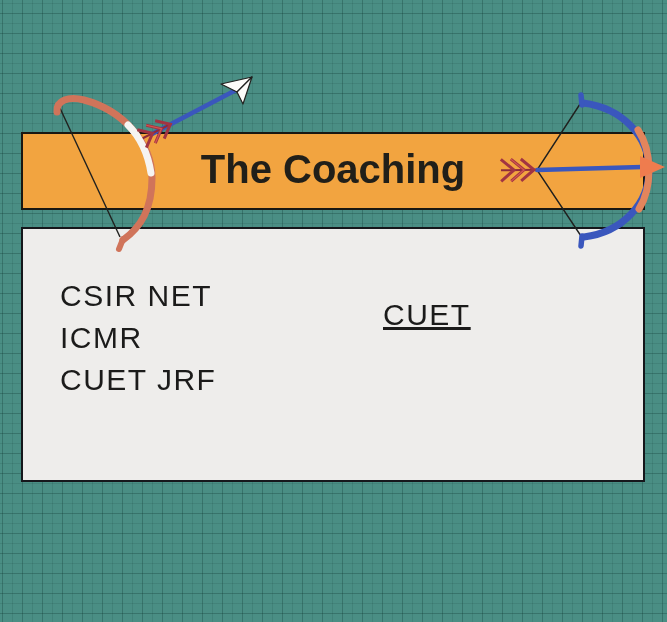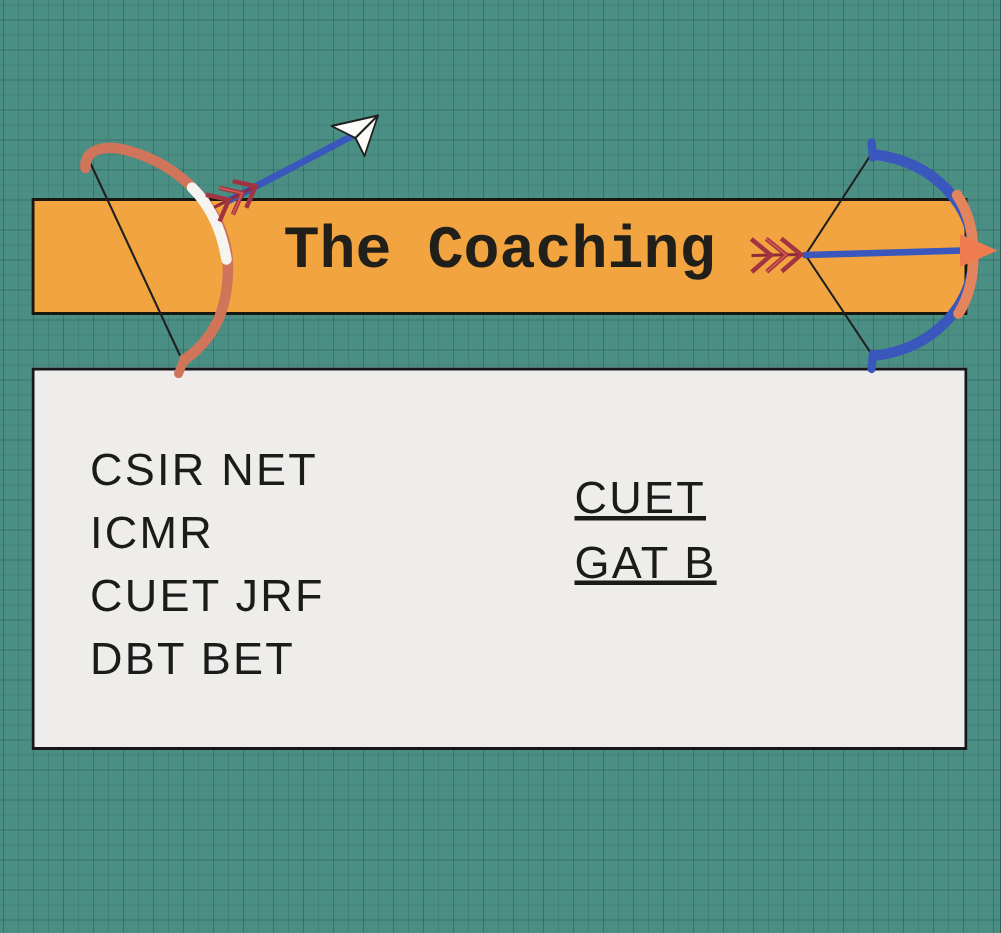--- a/index.html
+++ b/index.html
@@ -16,26 +16,26 @@
     background-size:20px 20px,20px 20px,20px 20px,20px 20px;
     background-position:2px 13px,2px 13px,12px 3px,12px 3px;
     font-family:"Liberation Sans", sans-serif;
   }
   .banner{
     position:absolute;left:21px;top:132px;width:620px;height:74px;
     background:#f2a440;border:2px solid #191712;
     display:flex;align-items:center;justify-content:center;
   }
   .banner-title{
-    font-family:Liberation Mono, monospace;
+    font-family:Liberation Sans, sans-serif;
     font-weight:bold;font-size:40px;letter-spacing:0px;
     color:#211f19;line-height:1;padding-bottom:4px;
   }
   .panel{
-    position:absolute;left:21px;top:245px;width:620px;height:251px;
+    position:absolute;left:21px;top:227px;width:620px;height:251px;
     background:#eeedeb;border:2px solid #15171b;
   }
   .exam-col{position:absolute;color:#1b1b1a;}
   .exam-col .exam{
     font-size:30px;letter-spacing:1.5px;line-height:42px;
     font-weight:400;white-space:nowrap;
   }
   .col-left{left:37px;top:46px;}
   .col-right{left:360px;top:64px;}
   .col-right .exam{line-height:43px;text-decoration:underline;}
@@ -48,25 +48,23 @@
 
   <div class="banner">
     <div class="banner-title">The Coaching</div>
   </div>
 
   <div class="panel">
     <div class="exam-col col-left">
       <div class="exam">CSIR NET</div>
       <div class="exam">ICMR</div>
       <div class="exam">CUET JRF</div>
-      <div class="exam">DBT BET</div>
     </div>
     <div class="exam-col col-right">
       <div class="exam">CUET</div>
-      <div class="exam">GAT B</div>
     </div>
   </div>
 
   <svg class="illus" width="667" height="622" viewBox="0 0 667 622">
 
     <g>
       <line x1="59" y1="106" x2="120" y2="237" stroke="#20201e" stroke-width="1.4"></line>
       <path d="M 57,112 C 56,100 69,96 84,100 C 122,110 152,142 152,178 C 152,209 141,227 123,240" fill="none" stroke="#d0745a" stroke-width="7" stroke-linecap="round"></path>
       <path d="M 123,239 L 119,249" fill="none" stroke="#d0745a" stroke-width="6" stroke-linecap="round"></path>
       <path d="M 128,125 C 140,137 148,154 151,173" fill="none" stroke="#f6f4f1" stroke-width="7" stroke-linecap="round"></path>

